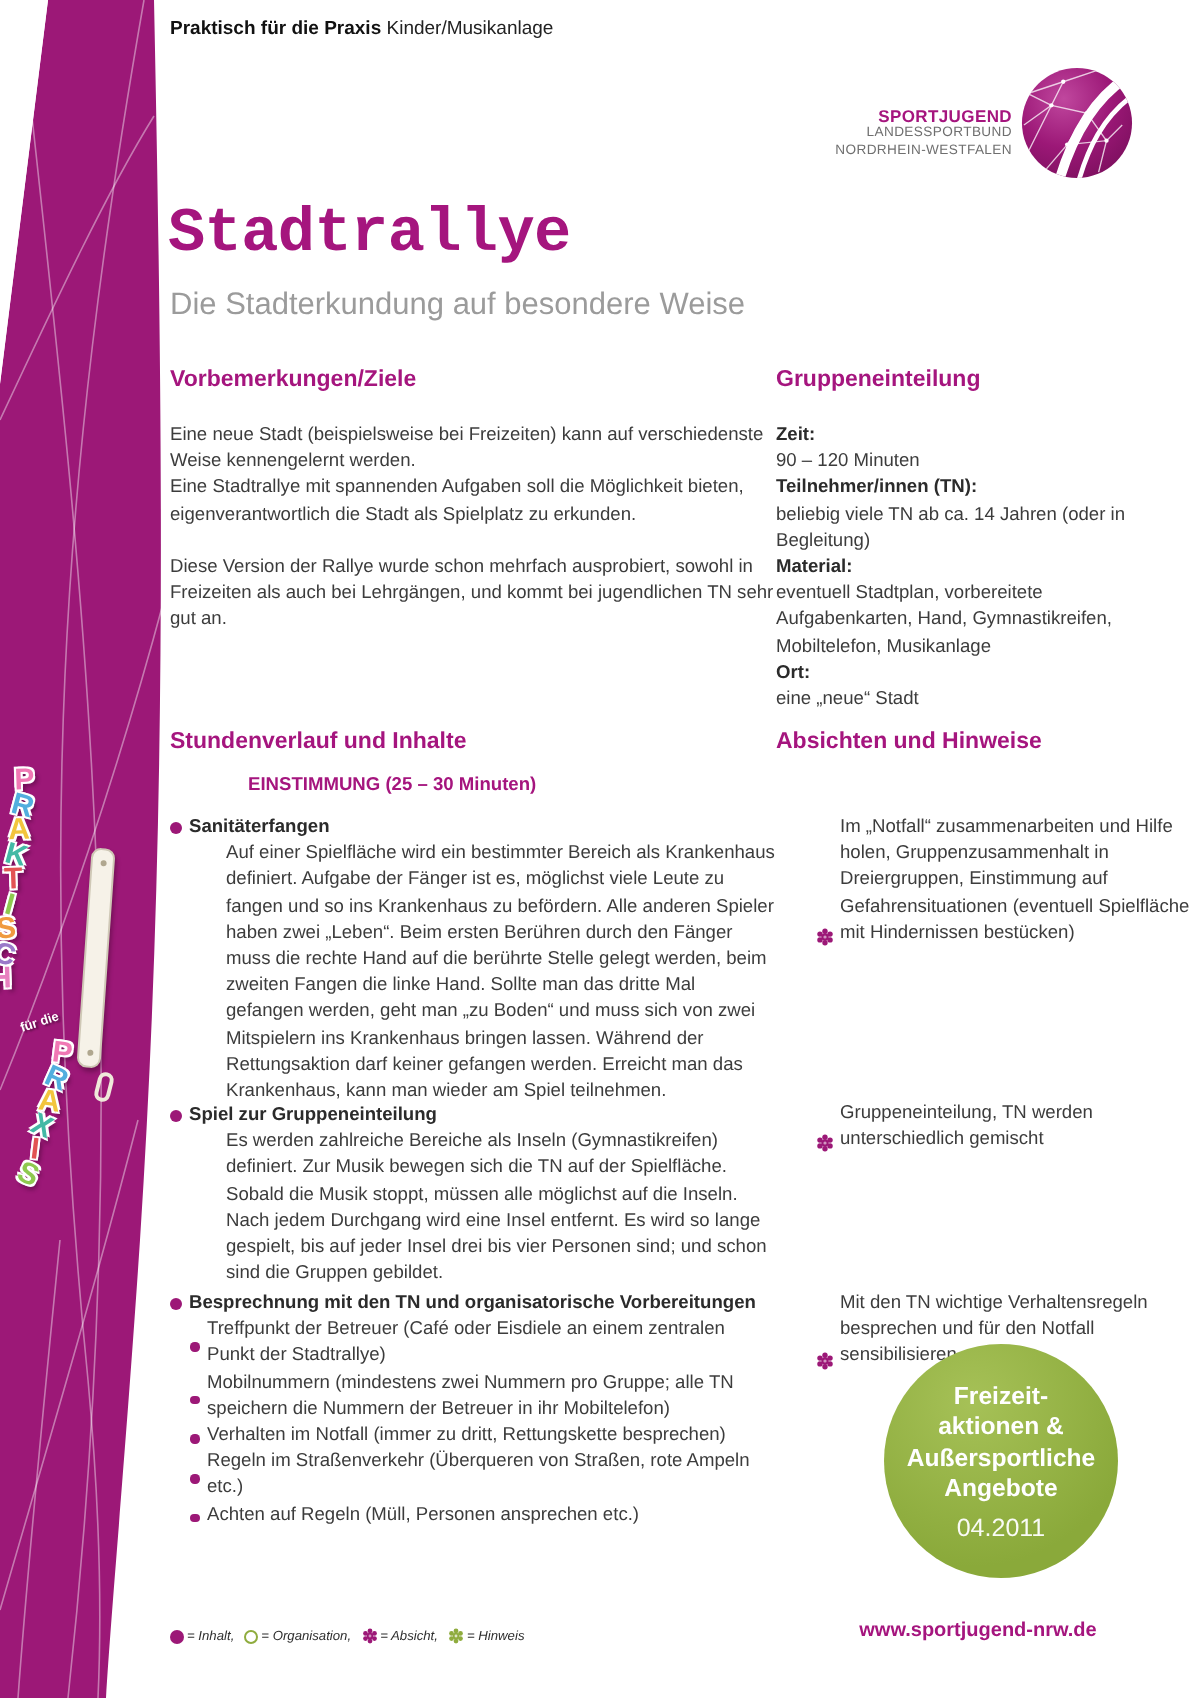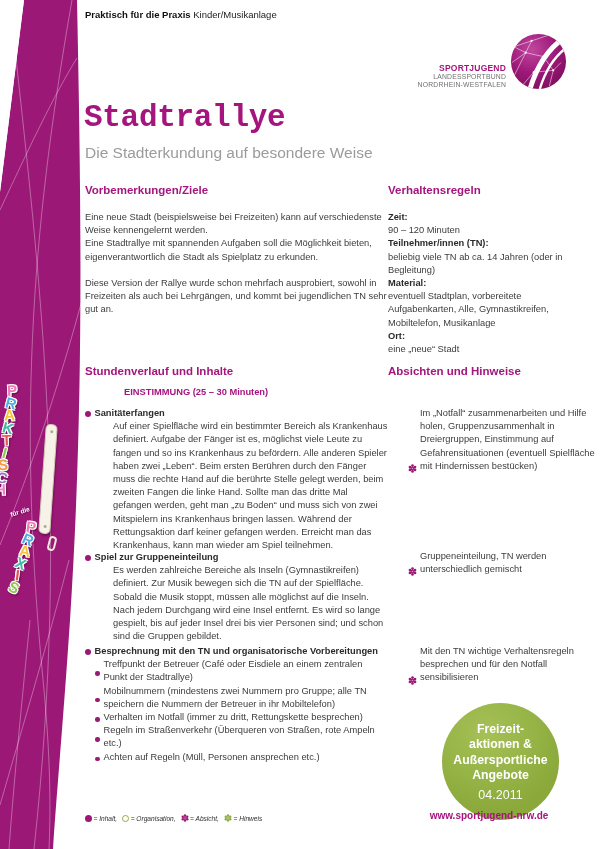--- a/index.html
+++ b/index.html
@@ -41,21 +41,21 @@
     border:1px solid #cfc8b6;border-radius:5px;transform:rotate(4deg);z-index:4;
     box-shadow:1px 2px 2px rgba(40,0,30,.35);}
   .sign::before,.sign::after{content:"";position:absolute;left:3.5px;width:3px;height:3px;border-radius:50%;background:#b0a78f;}
   .sign::before{top:5px;} .sign::after{bottom:5px;}
   .chain{position:absolute;left:44px;top:152px;width:8px;height:15px;border:2.5px solid #efe9da;
     border-radius:4px;transform:rotate(14deg);z-index:4;}
 
   
   .kicker{position:absolute;left:85px;top:9px;font-size:9.5px;color:#222;}
   .kicker b{color:#111;}
-  .brand{position:absolute;left:414px;top:33px;display:flex;align-items:flex-end;}
+  .brand{position:absolute;left:414px;top:33px;display:flex;align-items:center;}
   .brand-text{width:92px;text-align:right;padding-top:11px;}
   .brand-name{font-size:8.5px;font-weight:bold;color:var(--heading);letter-spacing:.2px;}
   .brand-org{font-size:6.8px;color:#6f6f6f;line-height:8.6px;letter-spacing:.2px;}
   .globe{width:57px;height:57px;margin-left:4px;}
 
   
   .title{position:absolute;left:84px;top:100px;font-size:31px;font-weight:bold;color:var(--heading);letter-spacing:-.3px;font-family:Liberation Mono, monospace;}
   .subtitle{position:absolute;left:85px;top:144px;font-size:15.5px;color:var(--gray);}
 
   
@@ -77,21 +77,21 @@
   .item-title{font-size:9.3px;line-height:13.2px;font-weight:bold;color:var(--ink-strong);}
   .item-text{margin-left:28px;}
   .sublist{list-style:none;margin-left:10px;}
   .sublist li{display:flex;align-items:center;}
 
   .ab-item{position:absolute;left:408px;width:200px;display:flex;align-items:flex-end;}
   .flower{flex:0 0 auto;margin:2px 3px 0 0;}
   .ab-item p{flex:1;}
 
   
-  .badge{position:absolute;left:442px;top:703px;width:117px;height:117px;border-radius:50%;
+  .badge{position:absolute;left:442px;top:672px;width:117px;height:117px;border-radius:50%;
     background:radial-gradient(circle at 38% 25%, #a6c157, #8aa93a 72%);
     display:flex;flex-direction:column;align-items:center;justify-content:center;text-align:center;}
   .badge-line{font-size:12.3px;line-height:15.5px;font-weight:bold;color:#fff;}
   .badge-date{font-size:12.5px;color:rgba(255,255,255,.95);margin-top:4px;}
   .website{position:absolute;left:398px;top:810px;width:182px;text-align:center;
     font-size:10px;font-weight:bold;color:var(--heading);text-decoration:none;}
   .legend{position:absolute;left:85px;top:814px;display:flex;align-items:center;font-size:6.6px;
     font-style:italic;color:#2e2e2e;}
   .legend .leg{display:flex;align-items:center;margin-right:5px;}
   .leg-ic{display:inline-block;margin-right:1.5px;}
@@ -191,28 +191,28 @@
   <h1 class="title">Stadtrallye</h1>
   <div class="subtitle">Die Stadterkundung auf besondere Weise</div>
 
   <h2 class="sec-head" style="left:85px;top:184px;">Vorbemerkungen/Ziele</h2>
   <div class="vz-body body-txt">
     <p>Eine neue Stadt (beispielsweise bei Freizeiten) kann auf verschiedenste Weise kennengelernt werden.</p>
     <p>Eine Stadtrallye mit spannenden Aufgaben soll die Möglichkeit bieten, eigenverantwortlich die Stadt als Spielplatz zu erkunden.</p>
     <p class="gap">Diese Version der Rallye wurde schon mehrfach ausprobiert, sowohl in Freizeiten als auch bei Lehrgängen, und kommt bei jugendlichen TN sehr gut an.</p>
   </div>
 
-  <h2 class="sec-head" style="left:388px;top:184px;">Verhaltensregeln</h2>
+  <h2 class="sec-head" style="left:388px;top:184px;">Gruppeneinteilung</h2>
   <div class="rb-body body-txt">
     <div class="def-label">Zeit:</div>
     <div>90 – 120 Minuten</div>
     <div class="def-label">Teilnehmer/innen (TN):</div>
     <div>beliebig viele TN ab ca. 14 Jahren (oder in Begleitung)</div>
     <div class="def-label">Material:</div>
-    <div>eventuell Stadtplan, vorbereitete Aufgabenkarten, Alle, Gymnastikreifen, Mobiltelefon, Musikanlage</div>
+    <div>eventuell Stadtplan, vorbereitete Aufgabenkarten, Hand, Gymnastikreifen, Mobiltelefon, Musikanlage</div>
     <div class="def-label">Ort:</div>
     <div>eine „neue“ Stadt</div>
   </div>
 
   <h2 class="sec-head" style="left:85px;top:365px;">Stundenverlauf und Inhalte</h2>
   <div class="phase">EINSTIMMUNG (25 – 30 Minuten)</div>
 
   <div class="item body-txt" style="top:407px;">
     <div class="item-head">
       <span class="dot"></span>

